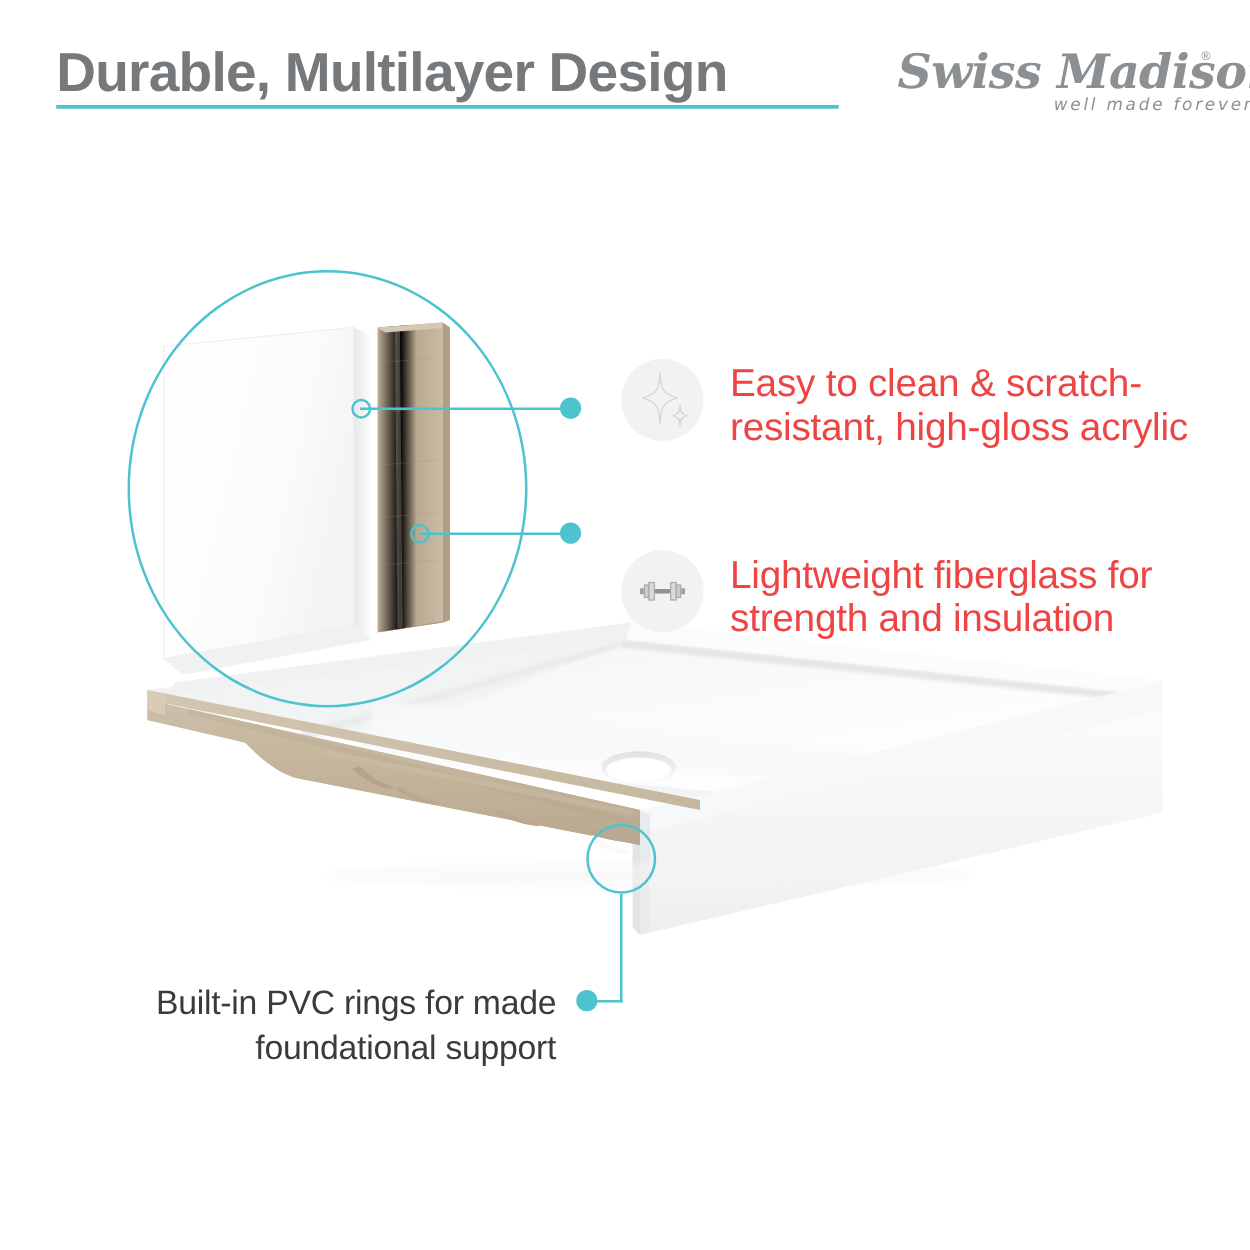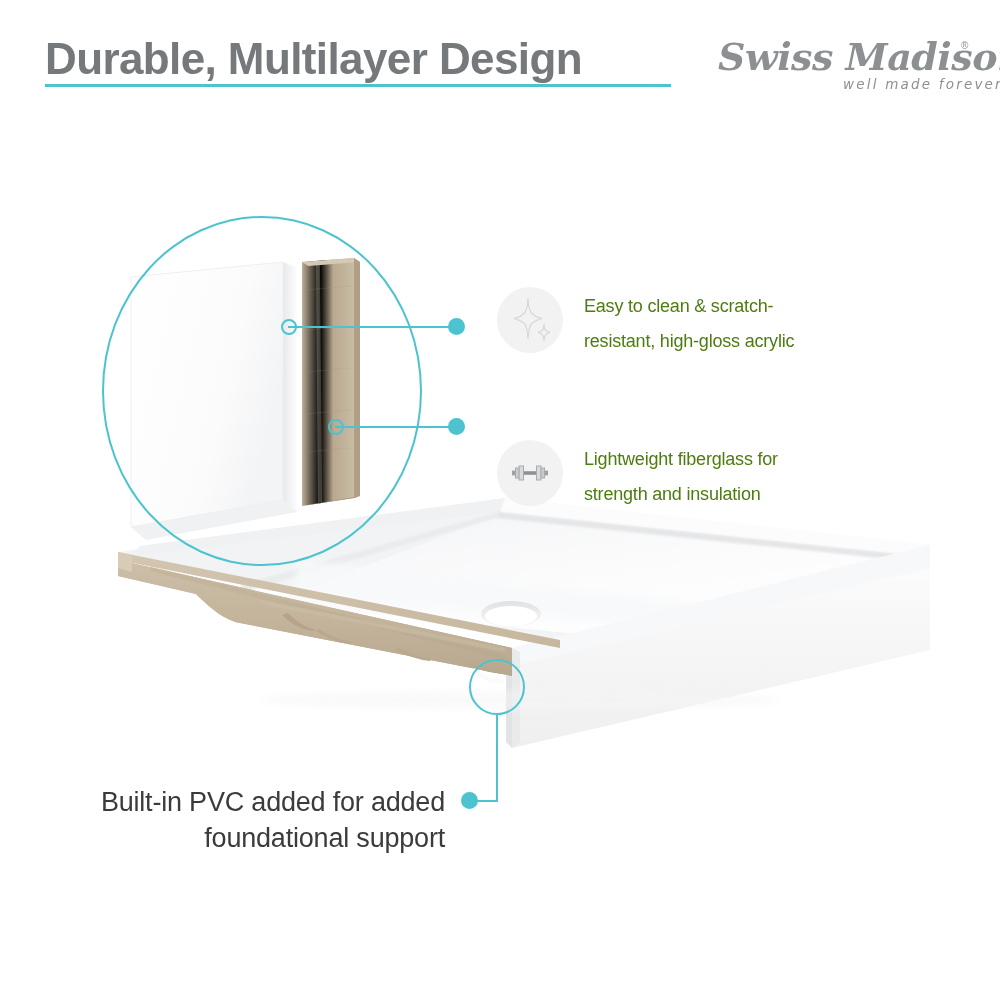--- a/index.html
+++ b/index.html
@@ -189,23 +189,23 @@
     height: 66px;
     border-radius: 50%;
     background: #f2f2f2;
     flex: 0 0 66px;
     display: flex;
     align-items: center;
     justify-content: center;
     margin-right: 21px;
   }
   .feature-text {
-    font-size: 18px;
+    font-size: 31px;
     line-height: 35px;
-    color: #4d7c0f;
+    color: #ef4444;
     font-weight: 400;
     letter-spacing: -0.2px;
     padding-top: 2px;
     white-space: pre-line;
   }
 
   
   #pvc-caption {
     position: absolute;
     left: 60px;
@@ -414,16 +414,16 @@
         <rect x="6" y="21.6" width="3" height="4.8" fill="#9ea1a3"></rect>
         <rect x="30.5" y="17" width="4.5" height="14" fill="#d9dadb" stroke="#a9abad" stroke-width="1"></rect>
         <rect x="35" y="19" width="3.5" height="10" fill="#c9cacb" stroke="#a9abad" stroke-width="1"></rect>
         <rect x="39" y="21.6" width="3" height="4.8" fill="#9ea1a3"></rect>
       </svg>
     </div>
     <div class="feature-text">Lightweight fiberglass for
 strength and insulation</div>
   </div>
 
-  <div id="pvc-caption">Built-in PVC added for added
+  <div id="pvc-caption">Built-in PVC rings for made
 foundational support</div>
 
 </div>
 
 </body></html>

